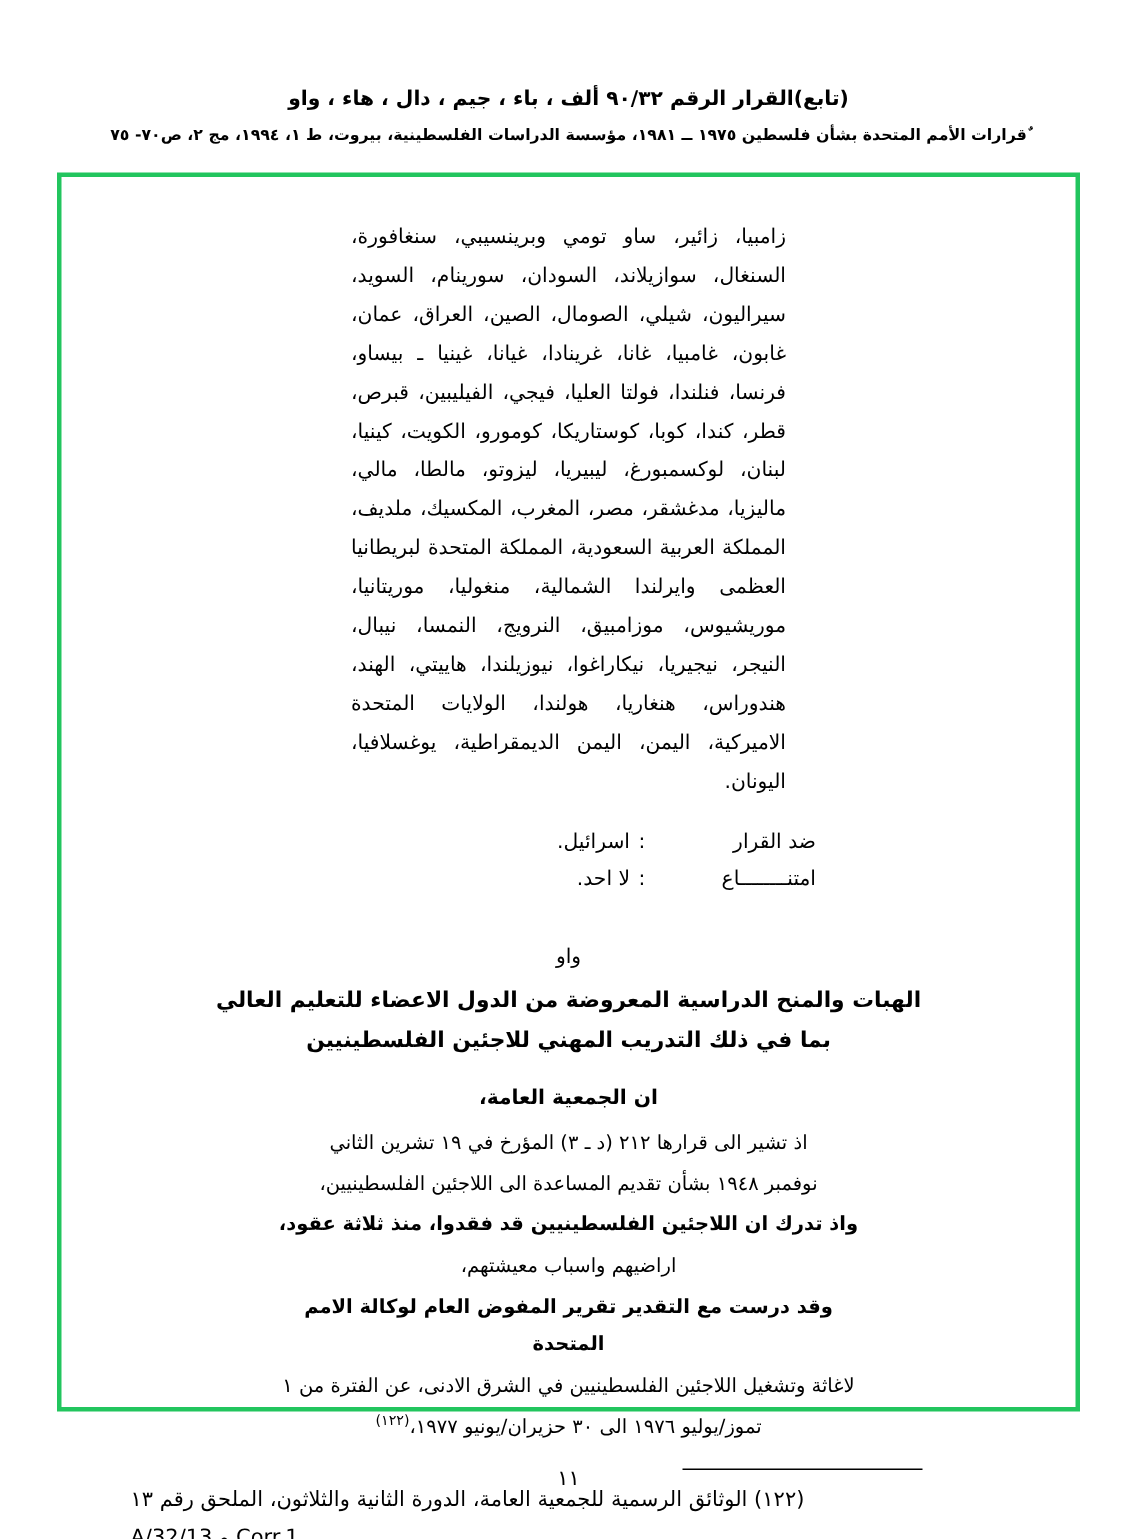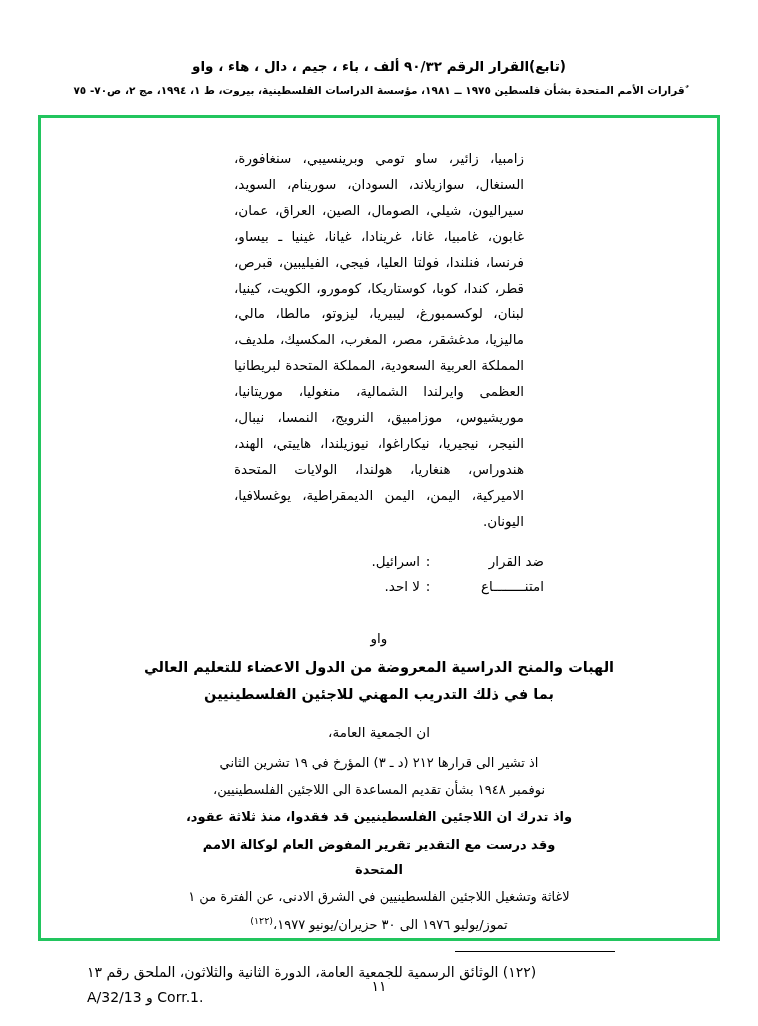--- a/index.html
+++ b/index.html
@@ -94,21 +94,21 @@
   }
   .title-block {
     text-align: center;
     font-weight: bold;
     font-size: 14.5px;
     line-height: 1.85;
     margin-top: 8px;
   }
   .assembly-line {
     text-align: center;
-    font-weight: normal;
+    font-weight: bold;
     font-size: 13.5px;
     margin-top: 16px;
   }
   .body-block {
     width: 400px;
     margin: 10px auto 0 auto;
     font-size: 13px;
     line-height: 1.95;
     text-align: center;
     direction: rtl;
@@ -185,20 +185,21 @@
         <div>الهبات والمنح الدراسية المعروضة من الدول الاعضاء للتعليم العالي</div>
         <div>بما في ذلك التدريب المهني للاجئين الفلسطينيين</div>
       </div>
 
       <div class="assembly-line">ان الجمعية العامة،</div>
 
       <div class="body-block">
         <div class="body-para">اذ تشير الى قرارها ٢١٢ (د ـ ٣) المؤرخ في ١٩ تشرين الثاني</div>
         <div class="body-para">نوفمبر ١٩٤٨ بشأن تقديم المساعدة الى اللاجئين الفلسطينيين،</div>
         <div class="body-para"><b>واذ تدرك ان اللاجئين الفلسطينيين قد فقدوا، منذ ثلاثة عقود،</b></div>
+        <div class="body-para">اراضيهم واسباب معيشتهم،</div>
         <div class="body-para"><b>وقد درست مع التقدير تقرير المفوض العام لوكالة الامم المتحدة</b></div>
         <div class="body-para">لاغاثة وتشغيل اللاجئين الفلسطينيين في الشرق الادنى، عن الفترة من ١</div>
         <div class="body-para"><span>تموز/يوليو ١٩٧٦ الى ٣٠ حزيران/يونيو ١٩٧٧،</span><sup class="fn">(١٢٢)</sup></div>
       </div>
 
       <div class="rule"></div>
 
       <div class="footnote">
         <div>(١٢٢) الوثائق الرسمية للجمعية العامة، الدورة الثانية والثلاثون، الملحق رقم ١٣</div>
         <div><span>.</span><span class="ltr">Corr.1</span><span> و </span><span class="ltr">A/32/13</span></div>

